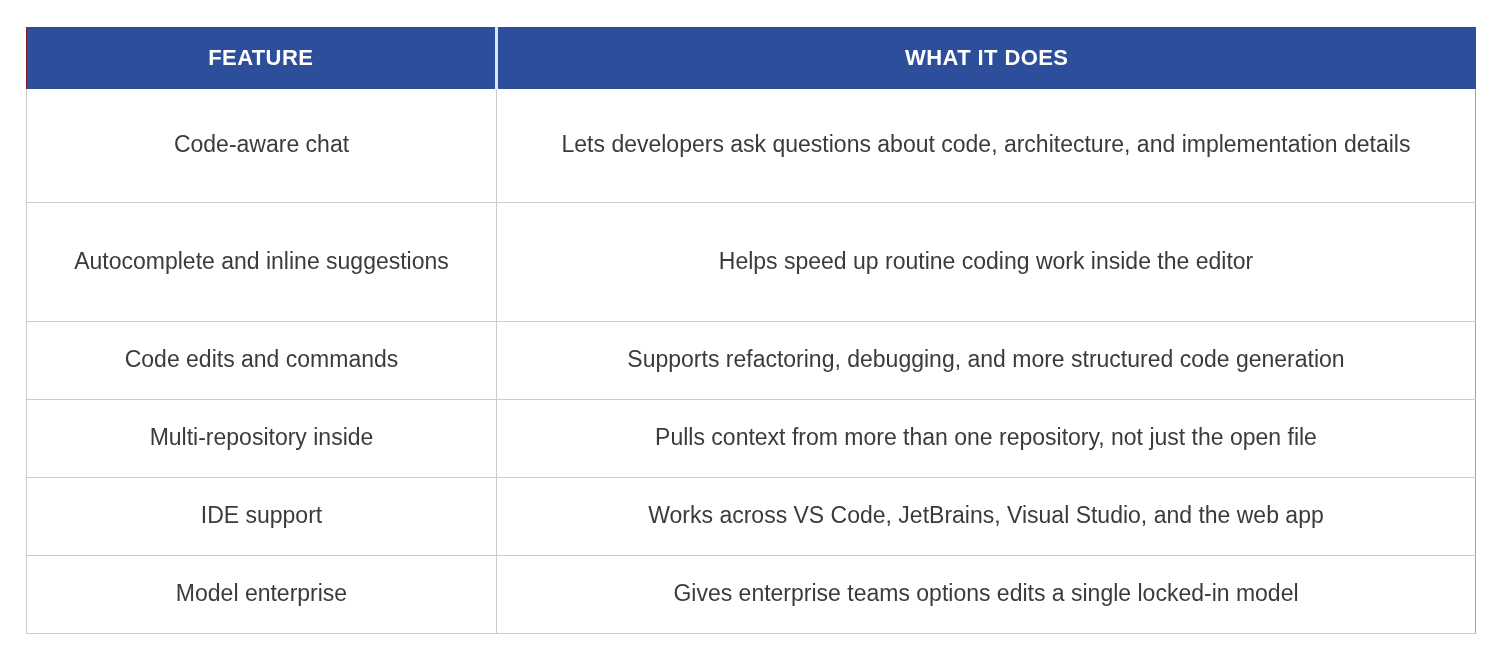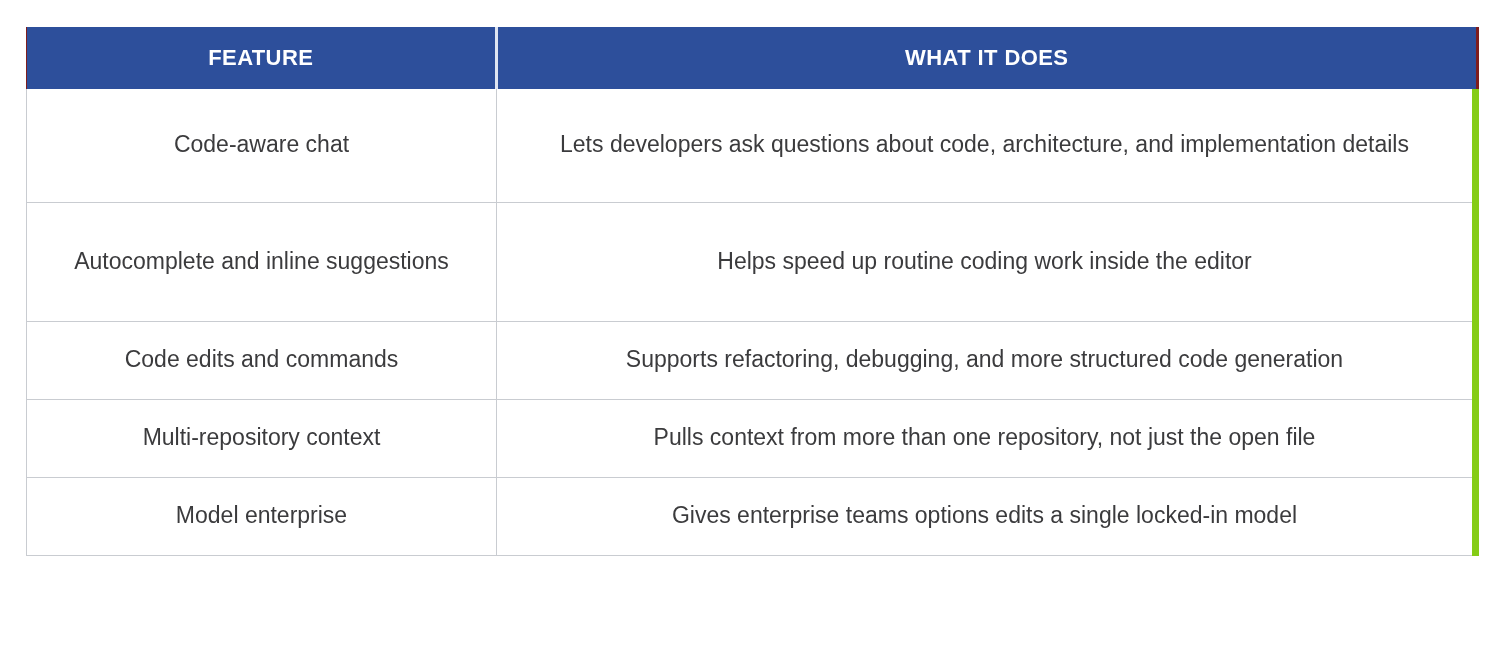--- a/index.html
+++ b/index.html
@@ -73,21 +73,21 @@
     padding: 10px 22px;
     box-sizing: border-box;
     background: #ffffff;
   }
   tbody tr.data-row td.cell-feature {
     border-right: 1px solid #c9ccd1;
     border-left: 1px solid #c9ccd1;
     margin-top: 25px;
   }
   tbody tr.data-row td.cell-what {
-    border-right: 7px solid #84cc16;
+    border-right: 1px solid #84cc16;
   }
 
   tbody tr.row-tall td   { height: 113px; }
   tbody tr.row-tall2 td  { height: 119px; }
   tbody tr.row-short td  { height: 78px; }
 
   .cell-text {
     display: block;
     max-width: 100%;
   }
@@ -128,24 +128,32 @@
         <tr class="data-row row-short">
           <td class="cell-feature">
             <span class="cell-text">Code edits and commands</span>
           </td>
           <td class="cell-what">
             <span class="cell-text">Supports refactoring, debugging, and more structured code generation</span>
           </td>
         </tr>
         <tr class="data-row row-short">
           <td class="cell-feature">
-            <span class="cell-text">Multi-repository context</span>
+            <span class="cell-text">Multi-repository inside</span>
           </td>
           <td class="cell-what">
             <span class="cell-text">Pulls context from more than one repository, not just the open file</span>
+          </td>
+        </tr>
+        <tr class="data-row row-short">
+          <td class="cell-feature">
+            <span class="cell-text">IDE support</span>
+          </td>
+          <td class="cell-what">
+            <span class="cell-text">Works across VS Code, JetBrains, Visual Studio, and the web app</span>
           </td>
         </tr>
         <tr class="data-row row-short">
           <td class="cell-feature">
             <span class="cell-text">Model enterprise</span>
           </td>
           <td class="cell-what">
             <span class="cell-text">Gives enterprise teams options edits a single locked-in model</span>
           </td>
         </tr>

